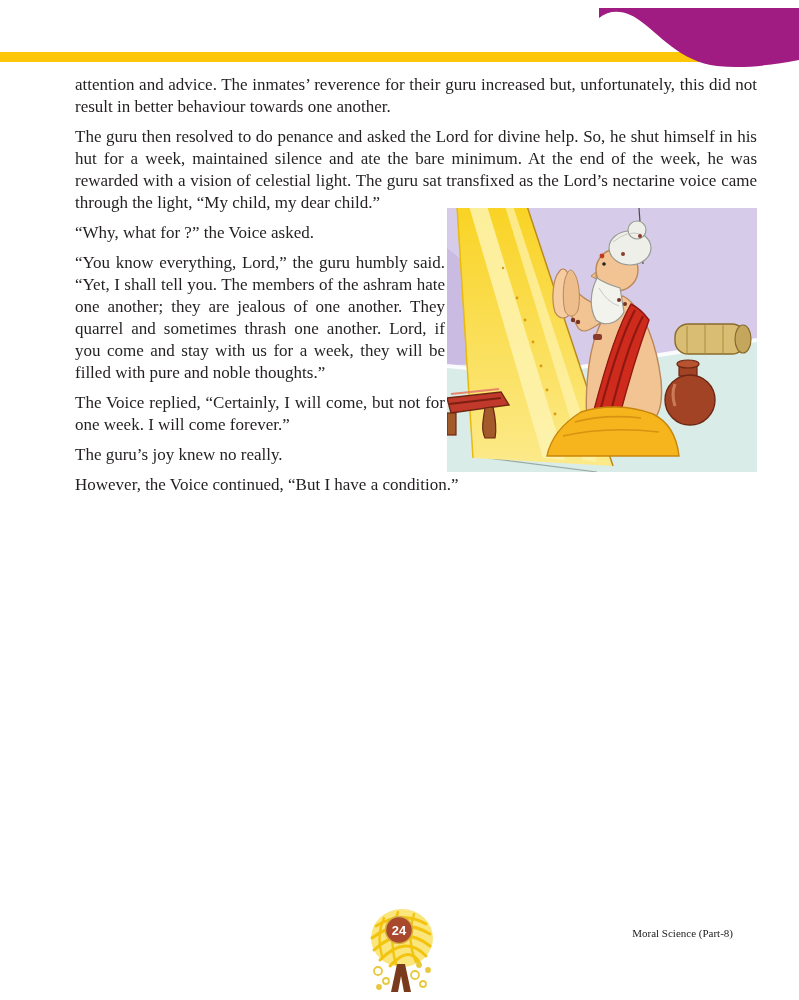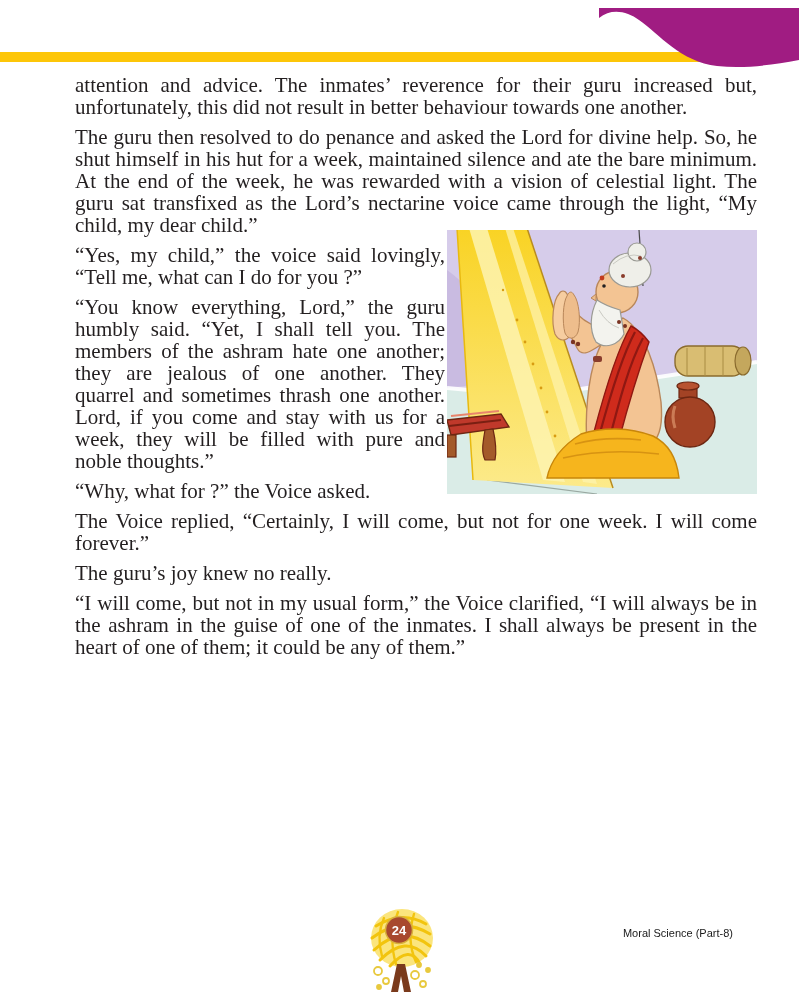--- a/index.html
+++ b/index.html
@@ -7,33 +7,33 @@
     position:relative; width:799px; height:1000px; background:#ffffff;
     overflow:hidden; font-family:"Liberation Serif", serif; color:#231f20;
   }
   
   .yellow-bar { position:absolute; left:0; top:52px; width:700px; height:10px; }
   .purple-swoosh { position:absolute; top:0; right:0; width:200px; height:80px; }
   
   .content { position:absolute; left:75px; top:74px; width:682px; }
   .content p {
     margin:0 0 8px 0; text-align:justify;
-    font-size:21px; line-height:22px;
+    font-size:17px; line-height:22px;
   }
   
   .illus-float {
     float:right; width:300px; height:250px; margin:-14px 0 6px 12px;
     overflow:visible; position:relative;
   }
   .illus-float svg { position:absolute; left:-10px; top:0; }
   
   .page-badge { position:absolute; left:366px; top:908px; width:70px; height:88px; }
   .book-title {
     position:absolute; right:66px; top:927px; font-size:11px;
-    font-family:Liberation Sans, sans-serif; color:#1a1a1a;
+    font-family:Liberation Serif, serif; color:#1a1a1a;
   }
 </style>
 </head>
 <body>
 
 <div class="page">
 
   <svg class="yellow-bar" viewBox="0 0 700 10" preserveAspectRatio="none">
     <rect x="0" y="0" width="700" height="10" fill="#fdc608"></rect>
   </svg>
@@ -155,26 +155,25 @@
           <path d="M0,190 L54,184 L62,197 L4,205 Z" fill="#c0392b" stroke="#6d2712" stroke-width="1.4"></path>
           <path d="M4,186 l48,-5" stroke="#e8856d" stroke-width="2" fill="none"></path>
           <path d="M2,196 l52,-6" stroke="#7a1f12" stroke-width="2" fill="none"></path>
           <path d="M40,200 l2,6 -6,3 6,4 -4,6 6,5 -2,6" fill="none" stroke="#6d2712" stroke-width="1"></path>
           <path d="M38,200 C36,212 34,222 38,230 L48,230 C50,220 48,208 46,199 Z" fill="#a35a2a" stroke="#6d2712" stroke-width="1.2"></path>
           <rect x="0" y="205" width="9" height="22" fill="#a35a2a" stroke="#6d2712" stroke-width="1.2"></rect>
         </g>
       </svg>
     </div>
 
-    <p>“Yes, my child,” the voice said lovingly, “Tell me, what can I do for you ?”</p>
+    <p>“Why, what for ?” the Voice asked.</p>
     <p>“You know everything, Lord,” the guru humbly said. “Yet, I shall tell you. The members of the ashram hate one another; they are jealous of one another. They quarrel and sometimes thrash one another. Lord, if you come and stay with us for a week, they will be filled with pure and noble thoughts.”</p>
-    <p>“Why, what for ?” the Voice asked.</p>
     <p>The Voice replied, “Certainly, I will come, but not for one week. I will come forever.”</p>
     <p>The guru’s joy knew no really.</p>
-    <p>“I will come, but not in my usual form,” the Voice clarified, “I will always be in the ashram in the guise of one of the inmates. I shall always be present in the heart of one of them; it could be any of them.”</p>
+    <p>However, the Voice continued, “But I have a condition.”</p>
   </div>
 
   <svg class="page-badge" viewBox="0 0 70 88">
     <g>
       <ellipse cx="36" cy="30" rx="31" ry="29" fill="#fbe57d"></ellipse>
       <path d="M10,18 Q36,2 60,16 M6,30 Q34,8 64,26 M8,42 Q36,16 64,38 M14,52 Q40,26 60,48 M24,58 Q44,36 54,56" stroke="#f2c40e" stroke-width="3" fill="none" stroke-linecap="round"></path>
       <path d="M18,10 Q10,28 16,48 M32,4 Q22,30 30,56 M48,6 Q40,32 50,54" stroke="#f2c40e" stroke-width="2.4" fill="none" stroke-linecap="round"></path>
     </g>
     <g>
       <circle cx="33" cy="22" r="13.5" fill="#a8492e" stroke="#d9b13c" stroke-width="1.5"></circle>

